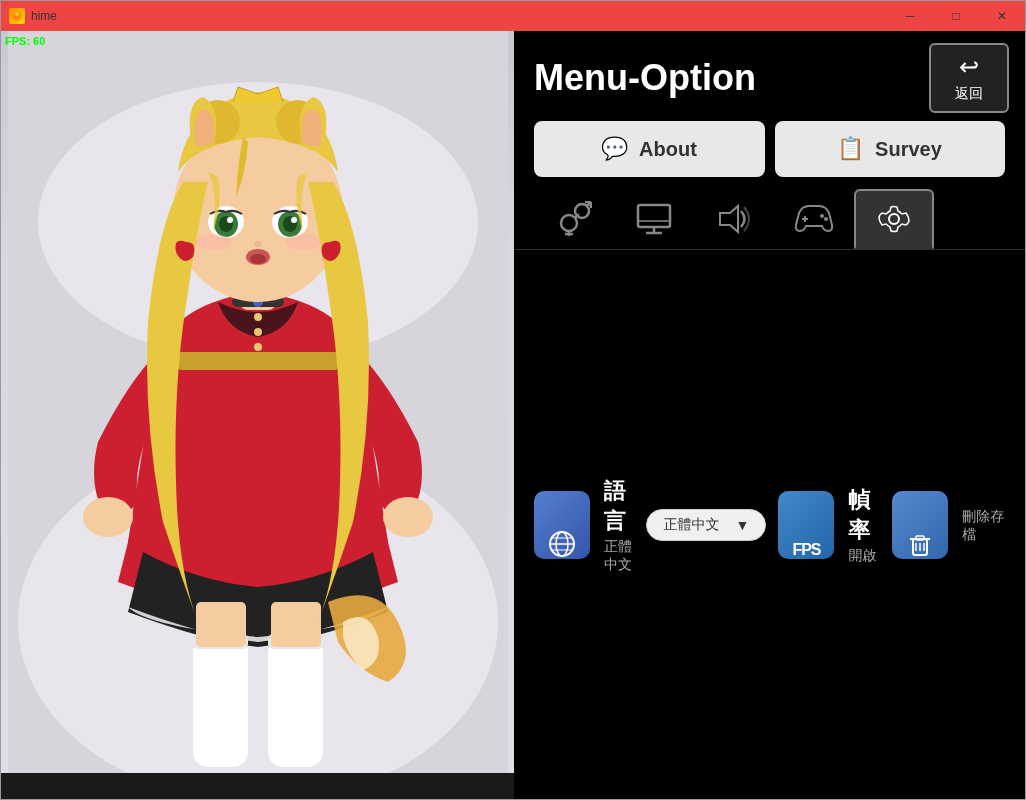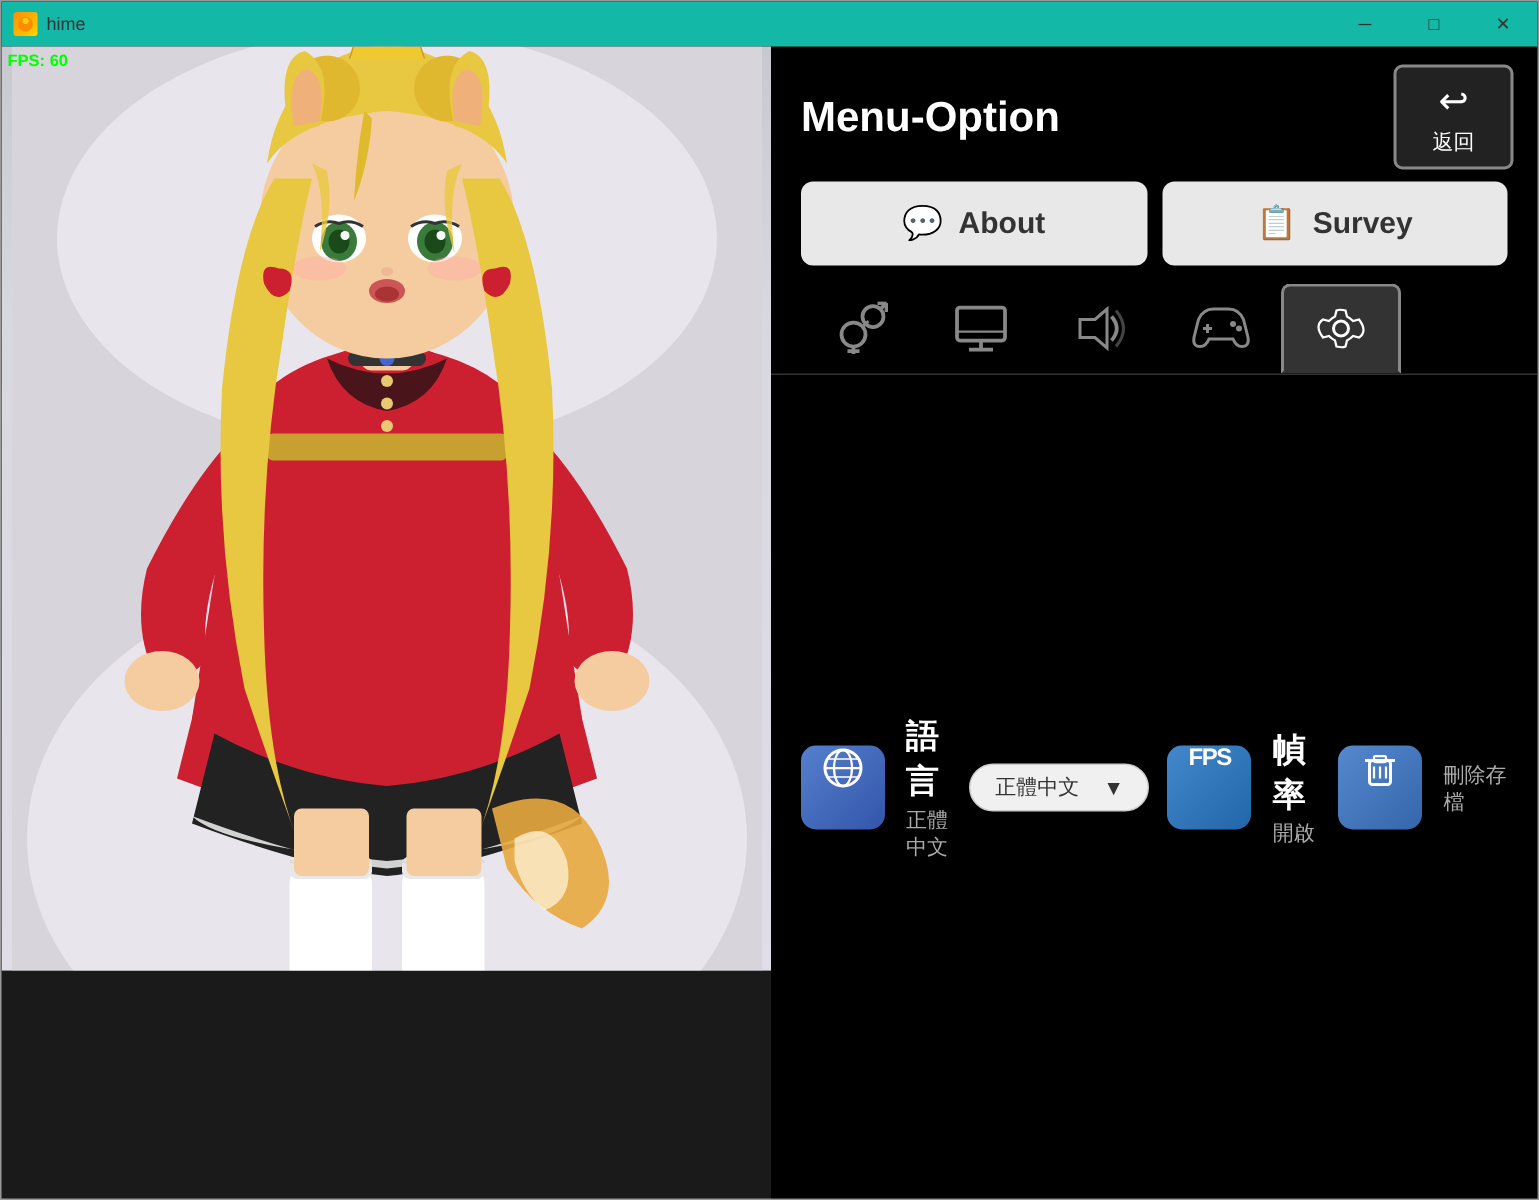--- a/index.html
+++ b/index.html
@@ -8,21 +8,21 @@
       height: 800px;
       overflow: hidden;
       font-family: 'Microsoft JhengHei', 'PingFang TC', sans-serif;
       background: #1a1a1a;
       display: flex;
       flex-direction: column;
     }
 
     
     .title-bar {
-      background: #14b8a6;
+      background: #ef4444;
       height: 30px;
       display: flex;
       align-items: center;
       padding: 0 8px;
       gap: 6px;
       flex-shrink: 0;
       position: relative;
     }
     .title-bar-icon {
       width: 16px;
@@ -59,21 +59,21 @@
     
     .main-content {
       display: flex;
       flex: 1;
       overflow: hidden;
     }
 
     
     .left-panel {
       width: 513px;
-      height: 616px;
+      height: 742px;
       background: linear-gradient(180deg, #e8e8e8 0%, #d0d0d0 100%);
       position: relative;
       overflow: hidden;
       flex-shrink: 0;
     }
     .fps-counter {
       position: absolute;
       top: 4px;
       left: 4px;
       color: #00ff00;
@@ -103,21 +103,21 @@
     }
 
     
     .menu-header {
       display: flex;
       align-items: center;
       justify-content: space-between;
       padding: 12px 16px 8px 20px;
     }
     .menu-title {
-      font-size: 28px;
+      font-size: 36px;
       font-weight: bold;
       color: white;
       text-shadow: 2px 2px 4px rgba(0,0,0,0.5);
     }
     .return-btn {
       width: 80px;
       height: 70px;
       background: #222;
       border: 2px solid #888;
       border-radius: 6px;
@@ -197,25 +197,25 @@
       flex-direction: row;
       gap: 12px;
     }
     .setting-item {
       display: flex;
       align-items: center;
       gap: 14px;
     }
     .setting-icon-box {
       width: 56px;
-      height: 56px;
+      height: 68px;
       background: linear-gradient(135deg, #5580cc, #3355aa);
       border-radius: 10px;
       display: flex;
-      align-items: flex-start;
+      align-items: flex-end;
       justify-content: center;
       flex-shrink: 0;
     }
     .setting-icon-box.fps {
       background: linear-gradient(135deg, #4488cc, #2266aa);
     }
     .setting-icon-box.trash {
       background: linear-gradient(135deg, #5588cc, #3366aa);
     }
     .setting-icon-box.compass {

